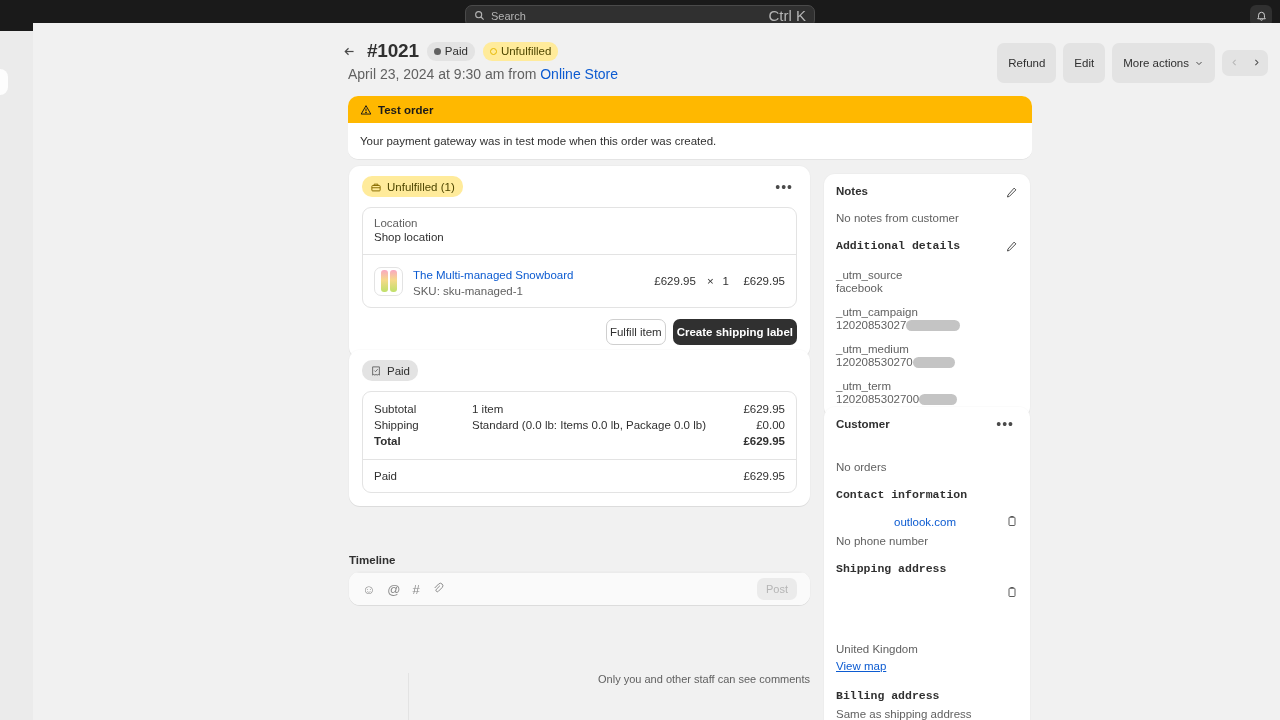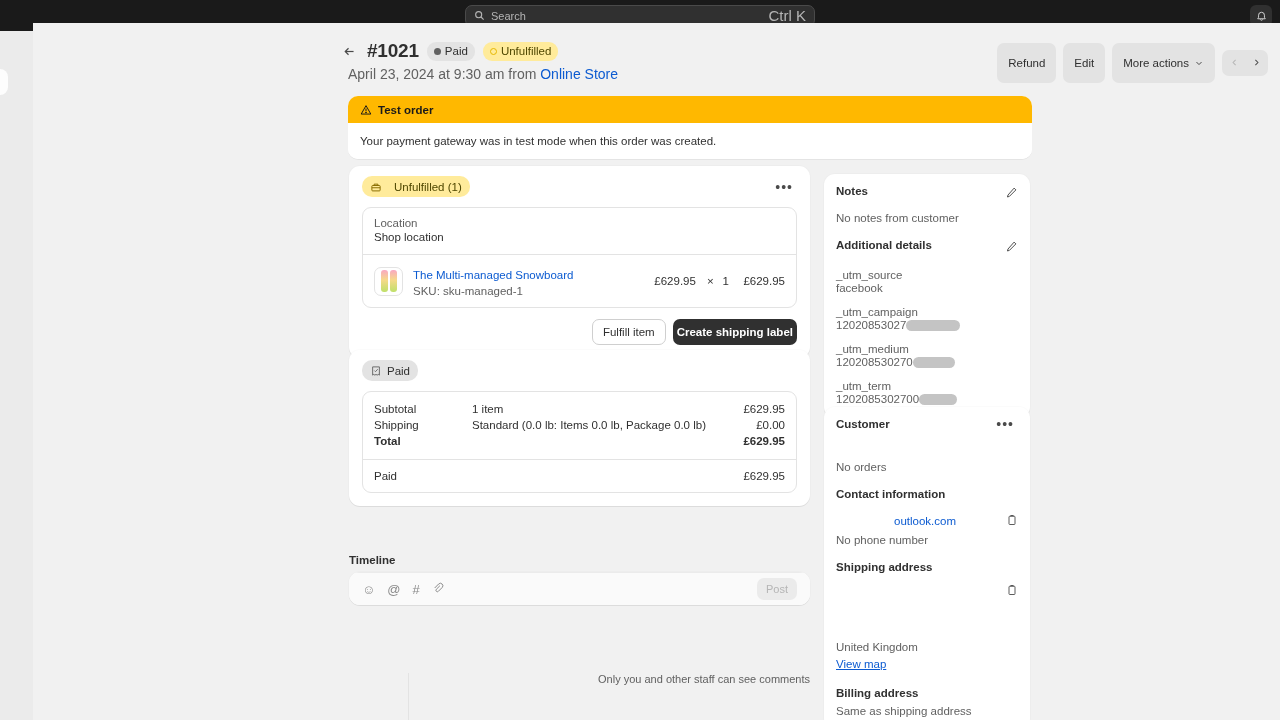--- a/index.html
+++ b/index.html
@@ -184,21 +184,21 @@
     position: absolute;
     left: 316px; top: 143px;
     width: 461px;
     padding: 10px 13px 13px;
   }
   .fc-head {
     display: flex; align-items: center; justify-content: space-between;
     margin-bottom: 10px;
   }
   .badge-unfulfilled-lg {
-    display: inline-flex; align-items: center; gap: 12px;
+    display: inline-flex; align-items: center; gap: 5px;
     height: 21px; padding: 0 8px;
     border-radius: 10px;
     font-size: 11.5px;
     background: #ffeb9b;
     color: #4f4700;
   }
   .kebab {
     color: #4a4a4a; font-size: 14px; letter-spacing: 1px;
     line-height: 8px;
     padding: 2px 4px;
@@ -238,21 +238,21 @@
   .li-sku { font-size: 11.5px; color: #616161; margin-top: 2px; }
   .li-price { font-size: 11.5px; color: #303030; }
   .li-x { font-size: 11.5px; color: #303030; margin: 0 9px 0 11px; }
   .li-qty { font-size: 11.5px; color: #303030; }
   .li-total { font-size: 11.5px; color: #303030; width: 56px; text-align: right; }
   .fc-actions {
     display: flex; justify-content: flex-end; gap: 7px;
     margin-top: 11px;
   }
   .btn-plain {
-    height: 26px; padding: 0 10px;
+    height: 26px; padding: 0 3px;
     border-radius: 7px;
     font-size: 11.5px;
     background: #fff;
     color: #303030;
     border: 1px solid #cfcfcf;
     font-family: "Liberation Sans", sans-serif;
   }
   .btn-primary {
     height: 26px; padding: 0 4px;
     border-radius: 7px;
@@ -367,21 +367,21 @@
   .notes-card { top: 151px; }
   .customer-card { top: 384px; }
 
   .rc-head {
     display: flex; align-items: flex-start; justify-content: space-between;
   }
   .rc-title { font-size: 11.5px; font-weight: bold; color: #303030; }
   .pencil, .copy-ico { color: #4a4a4a; }
   .rc-sub { font-size: 11.5px; color: #616161; margin-top: 9px; }
   .rc-section-title {
-    font-size: 11.5px; font-weight: bold; color: #303030;
+    font-size: 11.5px; font-weight: bold; color: #303030; font-family: Liberation Mono, monospace;
   }
   .rc-sp { margin-top: 15px; }
   .utm-key { font-size: 11.5px; color: #616161; margin-top: 12px; }
   .utm-val {
     font-size: 11.5px; color: #616161; margin-top: 1px;
     display: flex; align-items: center;
   }
   .redact {
     display: inline-block;
     height: 11px;

